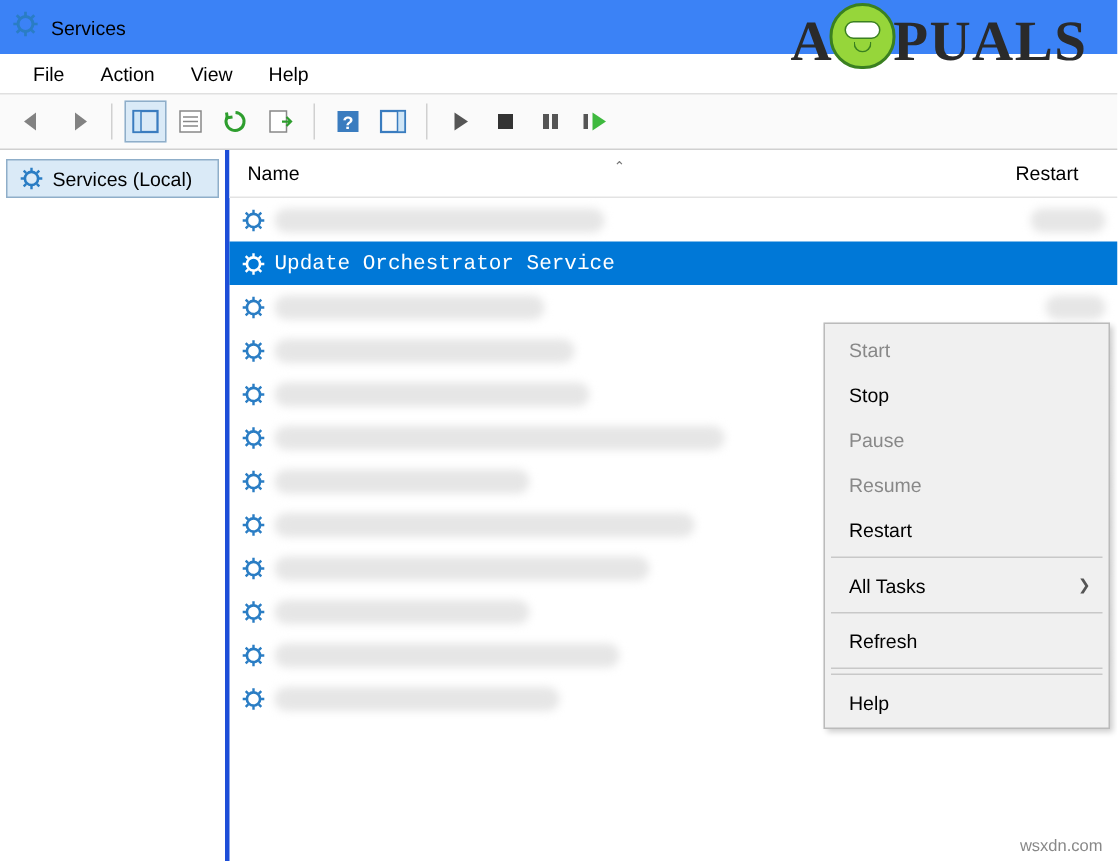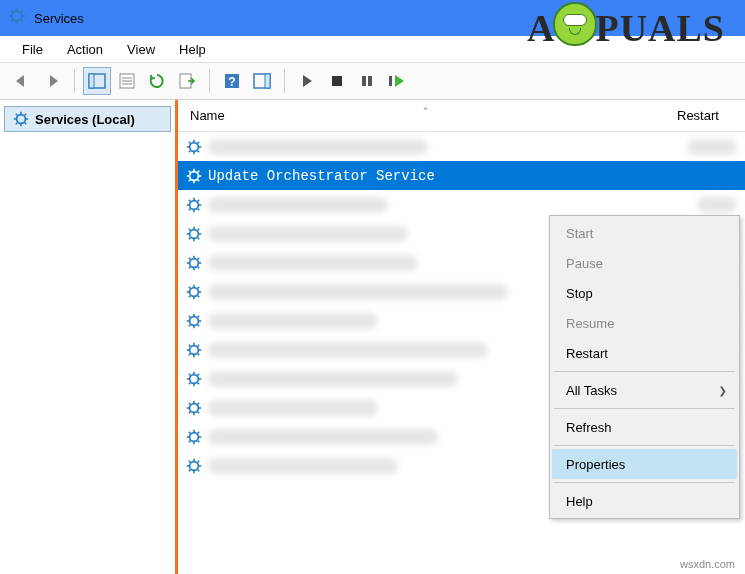--- a/index.html
+++ b/index.html
@@ -13,21 +13,21 @@
     .menubar { height: 26px; display: flex; align-items: center; padding: 0 12px; background: #fff; gap: 4px; }
     .menubar .menu-item { font-size: 13px; padding: 3px 10px; cursor: default; }
     
     .toolbar { height: 38px; display: flex; align-items: center; padding: 0 8px; border-top: 1px solid #e0e0e0; border-bottom: 1px solid #d0d0d0; background: #fafafa; gap: 2px; }
     .tb-btn { width: 28px; height: 28px; display: flex; align-items: center; justify-content: center; border: 1px solid transparent; cursor: default; }
     .tb-btn.active { border: 1px solid #8faec9; background: #daeaf7; }
     .tb-sep { width: 1px; height: 24px; background: #d0d0d0; margin: 0 6px; }
     .arrow-svg { width: 20px; height: 16px; }
     
     .content { display: flex; height: calc(574px - 36px - 26px - 38px); }
-    .treepane { width: 178px; border-right: 3px solid #f97316; padding: 6px 4px; font-weight: bold; }
+    .treepane { width: 153px; border-right: 3px solid #1d4ed8; padding: 6px 4px; }
     .tree-item { display: flex; align-items: center; padding: 4px 8px; border: 1px solid #8faec9; background: #daeaf7; font-size: 13px; cursor: default; }
     .tree-item .gear-svg { width: 16px; height: 16px; margin-right: 6px; }
     
     .listpane { flex: 1; position: relative; }
     .list-header { height: 32px; display: flex; align-items: center; border-bottom: 1px solid #e3e3e3; background: #fff; font-size: 13px; }
     .col-name { flex: 1; padding-left: 12px; position: relative; }
     .sort-caret { position: absolute; top: -2px; left: 50%; transform: translateX(-50%); font-size: 9px; color: #777; }
     .col-desc { width: 72px; padding-left: 4px; }
     
     .list-body { position: relative; }
@@ -298,27 +298,26 @@
           <div class="blur-box" style="width:190px"></div>
           <div style="flex:1"></div>
           <div class="blur-box blur-desc" style="width:67px"></div>
         </div>
       </div>
   </div>
 </div>
 
 <div class="context-menu" id="ctx-menu">
     <div class="ctx-item disabled">Start</div>
+    <div class="ctx-item">Stop</div>
     <div class="ctx-item disabled">Pause</div>
-    <div class="ctx-item">Stop</div>
     <div class="ctx-item disabled">Resume</div>
     <div class="ctx-item">Restart</div>
     <div class="ctx-sep"></div>
     <div class="ctx-item">All Tasks<span class="submenu-arrow">❯</span></div>
     <div class="ctx-sep"></div>
     <div class="ctx-item">Refresh</div>
     <div class="ctx-sep"></div>
-    <div class="ctx-item highlighted">Properties</div>
     <div class="ctx-sep"></div>
     <div class="ctx-item">Help</div>
   </div>
 
 <div class="footer-url">wsxdn.com</div>
 
 </body></html>

